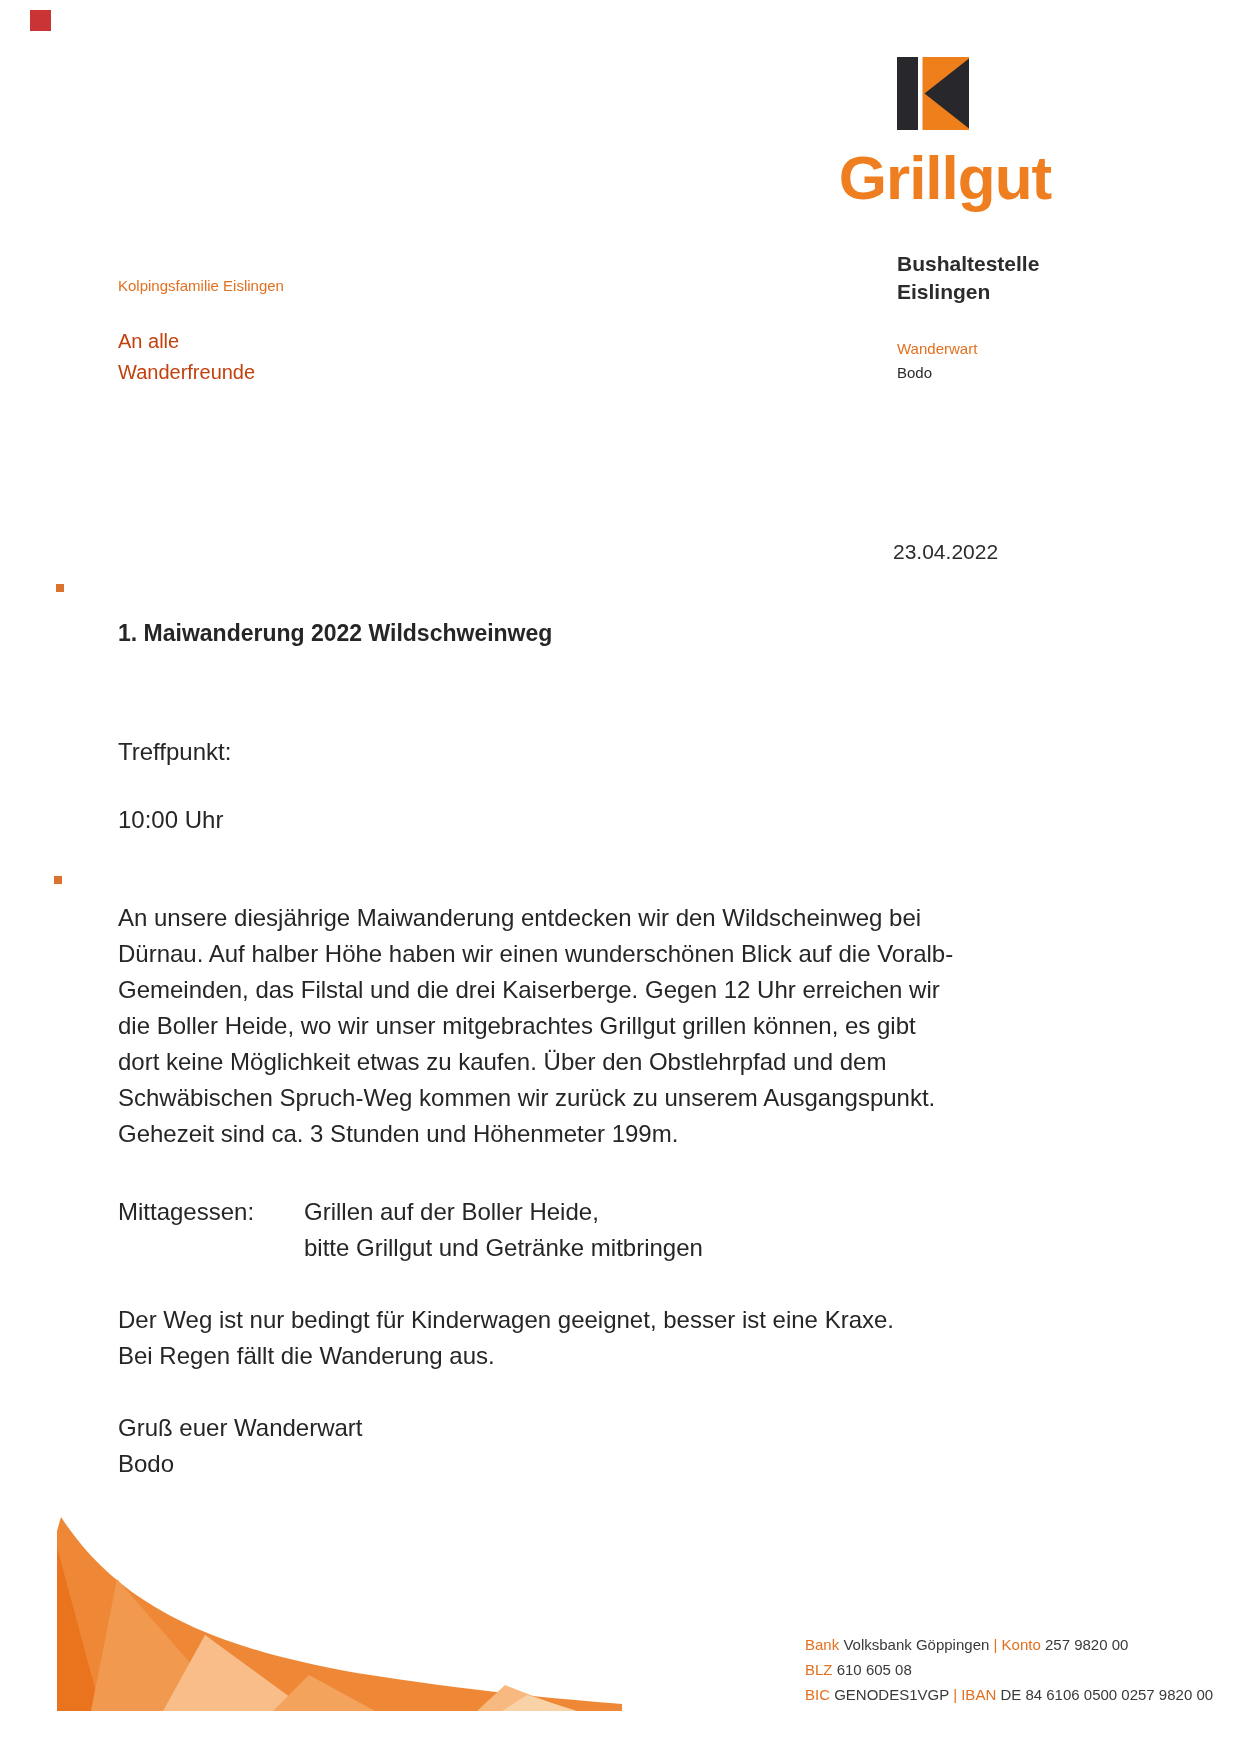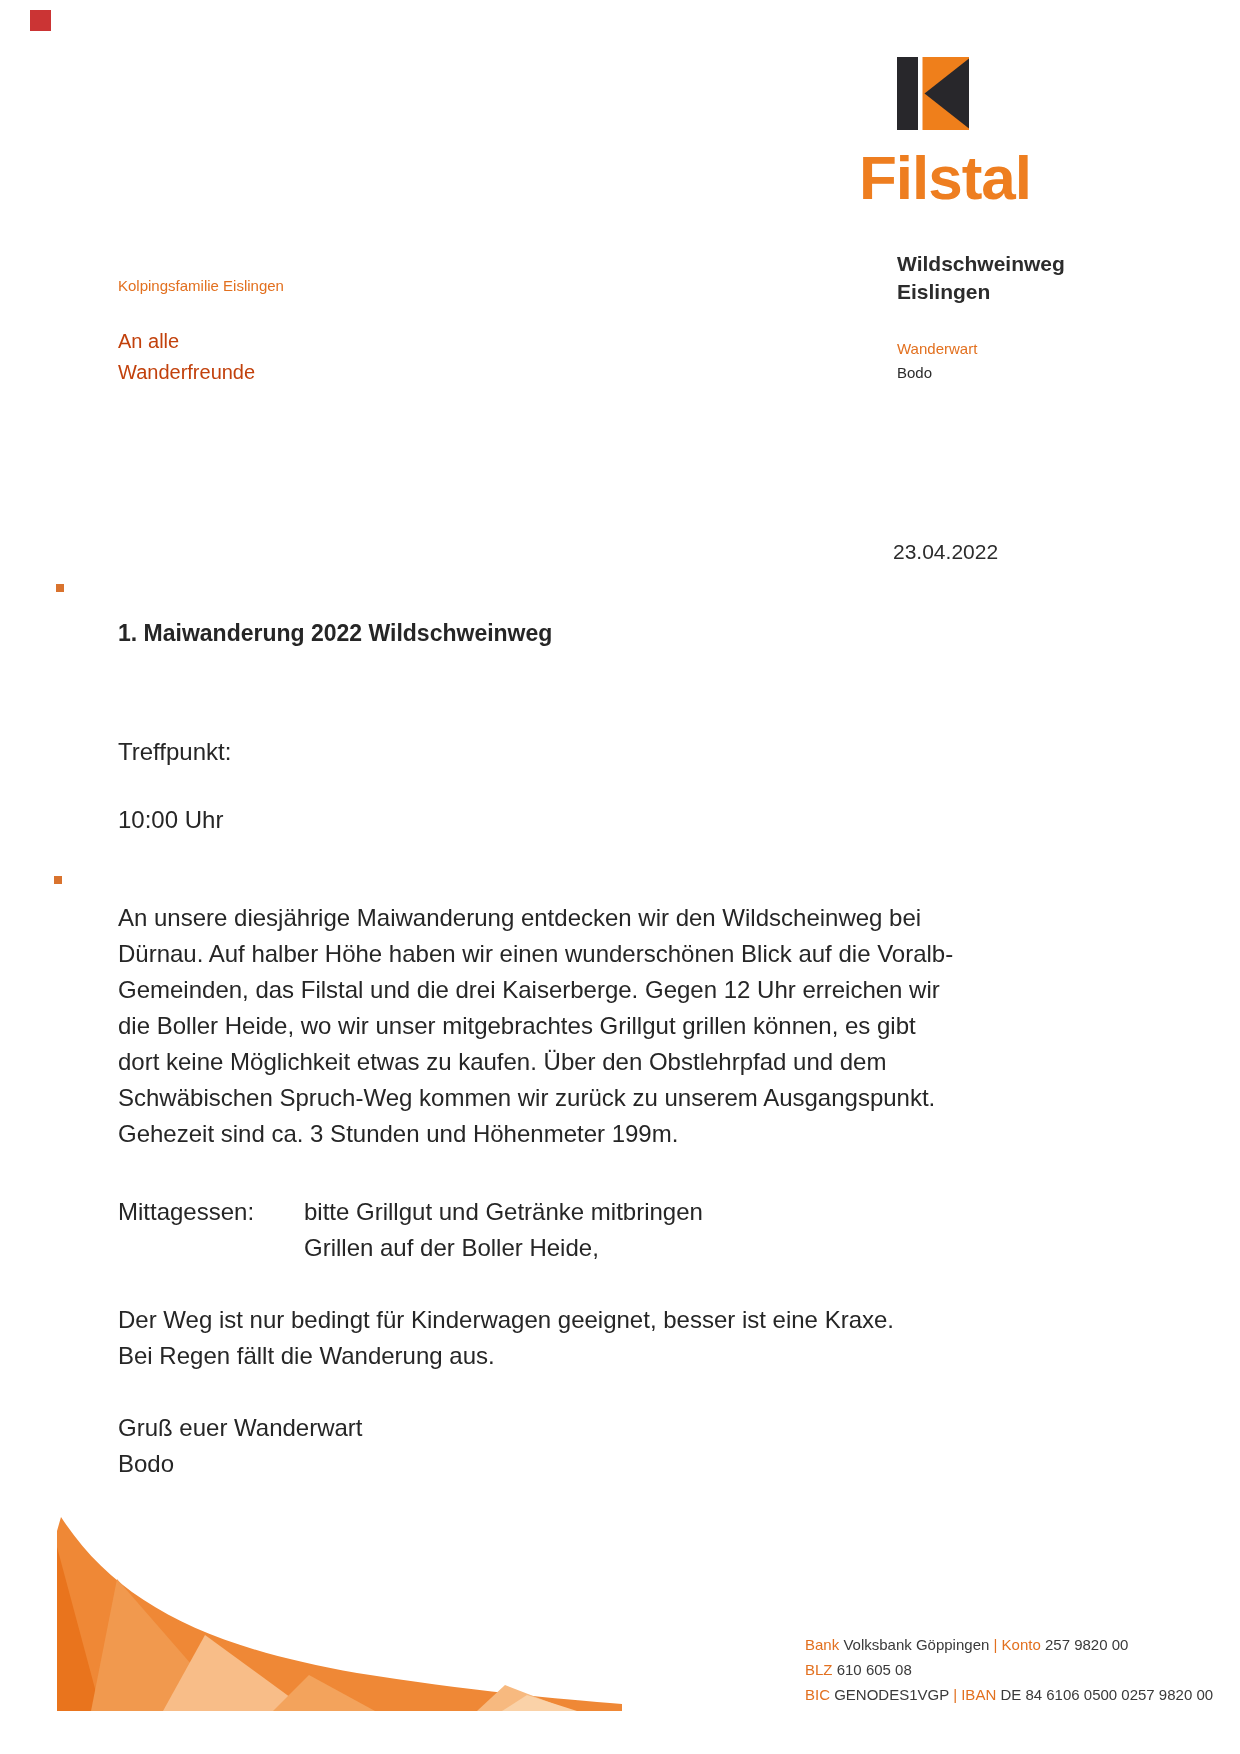--- a/index.html
+++ b/index.html
@@ -77,24 +77,24 @@
 <div class="page">
 
   <div class="abs red-mark"></div>
 
   <svg class="abs logo-mark" viewBox="0 0 72 73">
     <rect x="0" y="0" width="21" height="73" fill="#28272b"></rect>
     <rect x="25.5" y="0" width="46.5" height="73" fill="#ef7f1b"></rect>
     <polygon points="72,1.5 72,71.5 27.5,36.5" fill="#28272b"></polygon>
   </svg>
 
-  <div class="abs wordmark">Filstal</div>
+  <div class="abs wordmark">Grillgut</div>
 
   <div class="abs org-name">
-    <div>Wildschweinweg</div>
+    <div>Bushaltestelle</div>
     <div>Eislingen</div>
   </div>
 
   <div class="abs role-label">Wanderwart</div>
   <div class="abs role-name">Bodo</div>
 
   <div class="abs sender-line">Kolpingsfamilie Eislingen</div>
 
   <div class="abs recipient">
     <div>An alle</div>
@@ -119,22 +119,22 @@
       <div class="body-line">Gemeinden, das Filstal und die drei Kaiserberge. Gegen 12 Uhr erreichen wir</div>
       <div class="body-line">die Boller Heide, wo wir unser mitgebrachtes Grillgut grillen können, es gibt</div>
       <div class="body-line">dort keine Möglichkeit etwas zu kaufen. Über den Obstlehrpfad und dem</div>
       <div class="body-line">Schwäbischen Spruch-Weg kommen wir zurück zu unserem Ausgangspunkt.</div>
       <div class="body-line">Gehezeit sind ca. 3 Stunden und Höhenmeter 199m.</div>
     </div>
 
   <div class="abs body-text lunch-row">
     <div class="lunch-label line36">Mittagessen:</div>
     <div>
+      <div class="line36">Grillen auf der Boller Heide,</div>
       <div class="line36">bitte Grillgut und Getränke mitbringen</div>
-      <div class="line36">Grillen auf der Boller Heide,</div>
     </div>
   </div>
 
   <div class="abs body-text note-block">
     <div class="line36">Der Weg ist nur bedingt für Kinderwagen geeignet, besser ist eine Kraxe.</div>
     <div class="line36">Bei Regen fällt die Wanderung aus.</div>
   </div>
 
   <div class="abs body-text closing-block">
     <div class="line36">Gruß euer Wanderwart</div>

